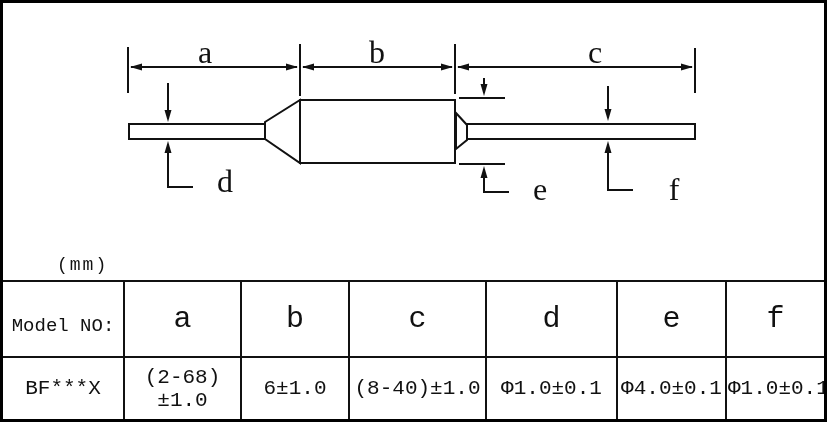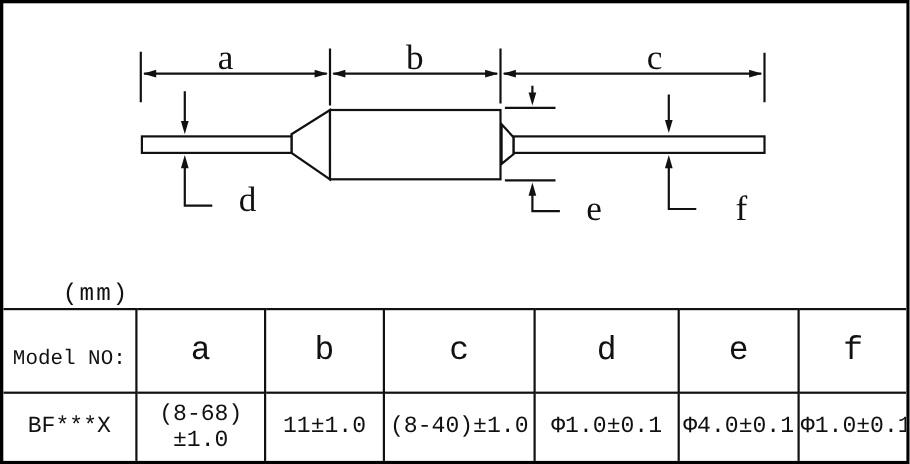--- a/index.html
+++ b/index.html
@@ -16,21 +16,21 @@
   .diagram .stroke{stroke:#111;stroke-width:2;fill:none;}
   .diagram .shape{stroke:#111;stroke-width:2;fill:#fff;}
   .diagram .head{fill:#111;stroke:none;}
   .diagram text{
     font-family:"Liberation Serif","DejaVu Serif",serif;
     font-size:32px;fill:#111;text-anchor:middle;
   }
   .mm-label{
     position:absolute;left:54px;top:252px;
     font-family:"Liberation Mono","DejaVu Sans Mono",monospace;
-    font-size:22px;letter-spacing:2px;color:#111;
+    font-size:18px;letter-spacing:2px;color:#111;
   }
   table.spec{
     position:absolute;top:277px;left:0;
     width:821px;height:139px;
     border-collapse:collapse;table-layout:fixed;
     border-left:hidden;border-right:hidden;border-bottom:hidden;
     border-top:2px solid #111;
     border-radius:24px;
   }
   table.spec td{
@@ -130,22 +130,22 @@
       <td class="model">Model NO:</td>
       <td>a</td>
       <td>b</td>
       <td>c</td>
       <td>d</td>
       <td>e</td>
       <td>f</td>
     </tr>
     <tr class="data">
       <td>BF***X</td>
-      <td>(8-68)±1.0</td>
-      <td>11±1.0</td>
+      <td>(2-68)±1.0</td>
+      <td>6±1.0</td>
       <td>(8-40)±1.0</td>
       <td>Φ1.0±0.1</td>
       <td>Φ4.0±0.1</td>
       <td>Φ1.0±0.1</td>
     </tr>
   </tbody>
     </table>
 
 </div>
 

